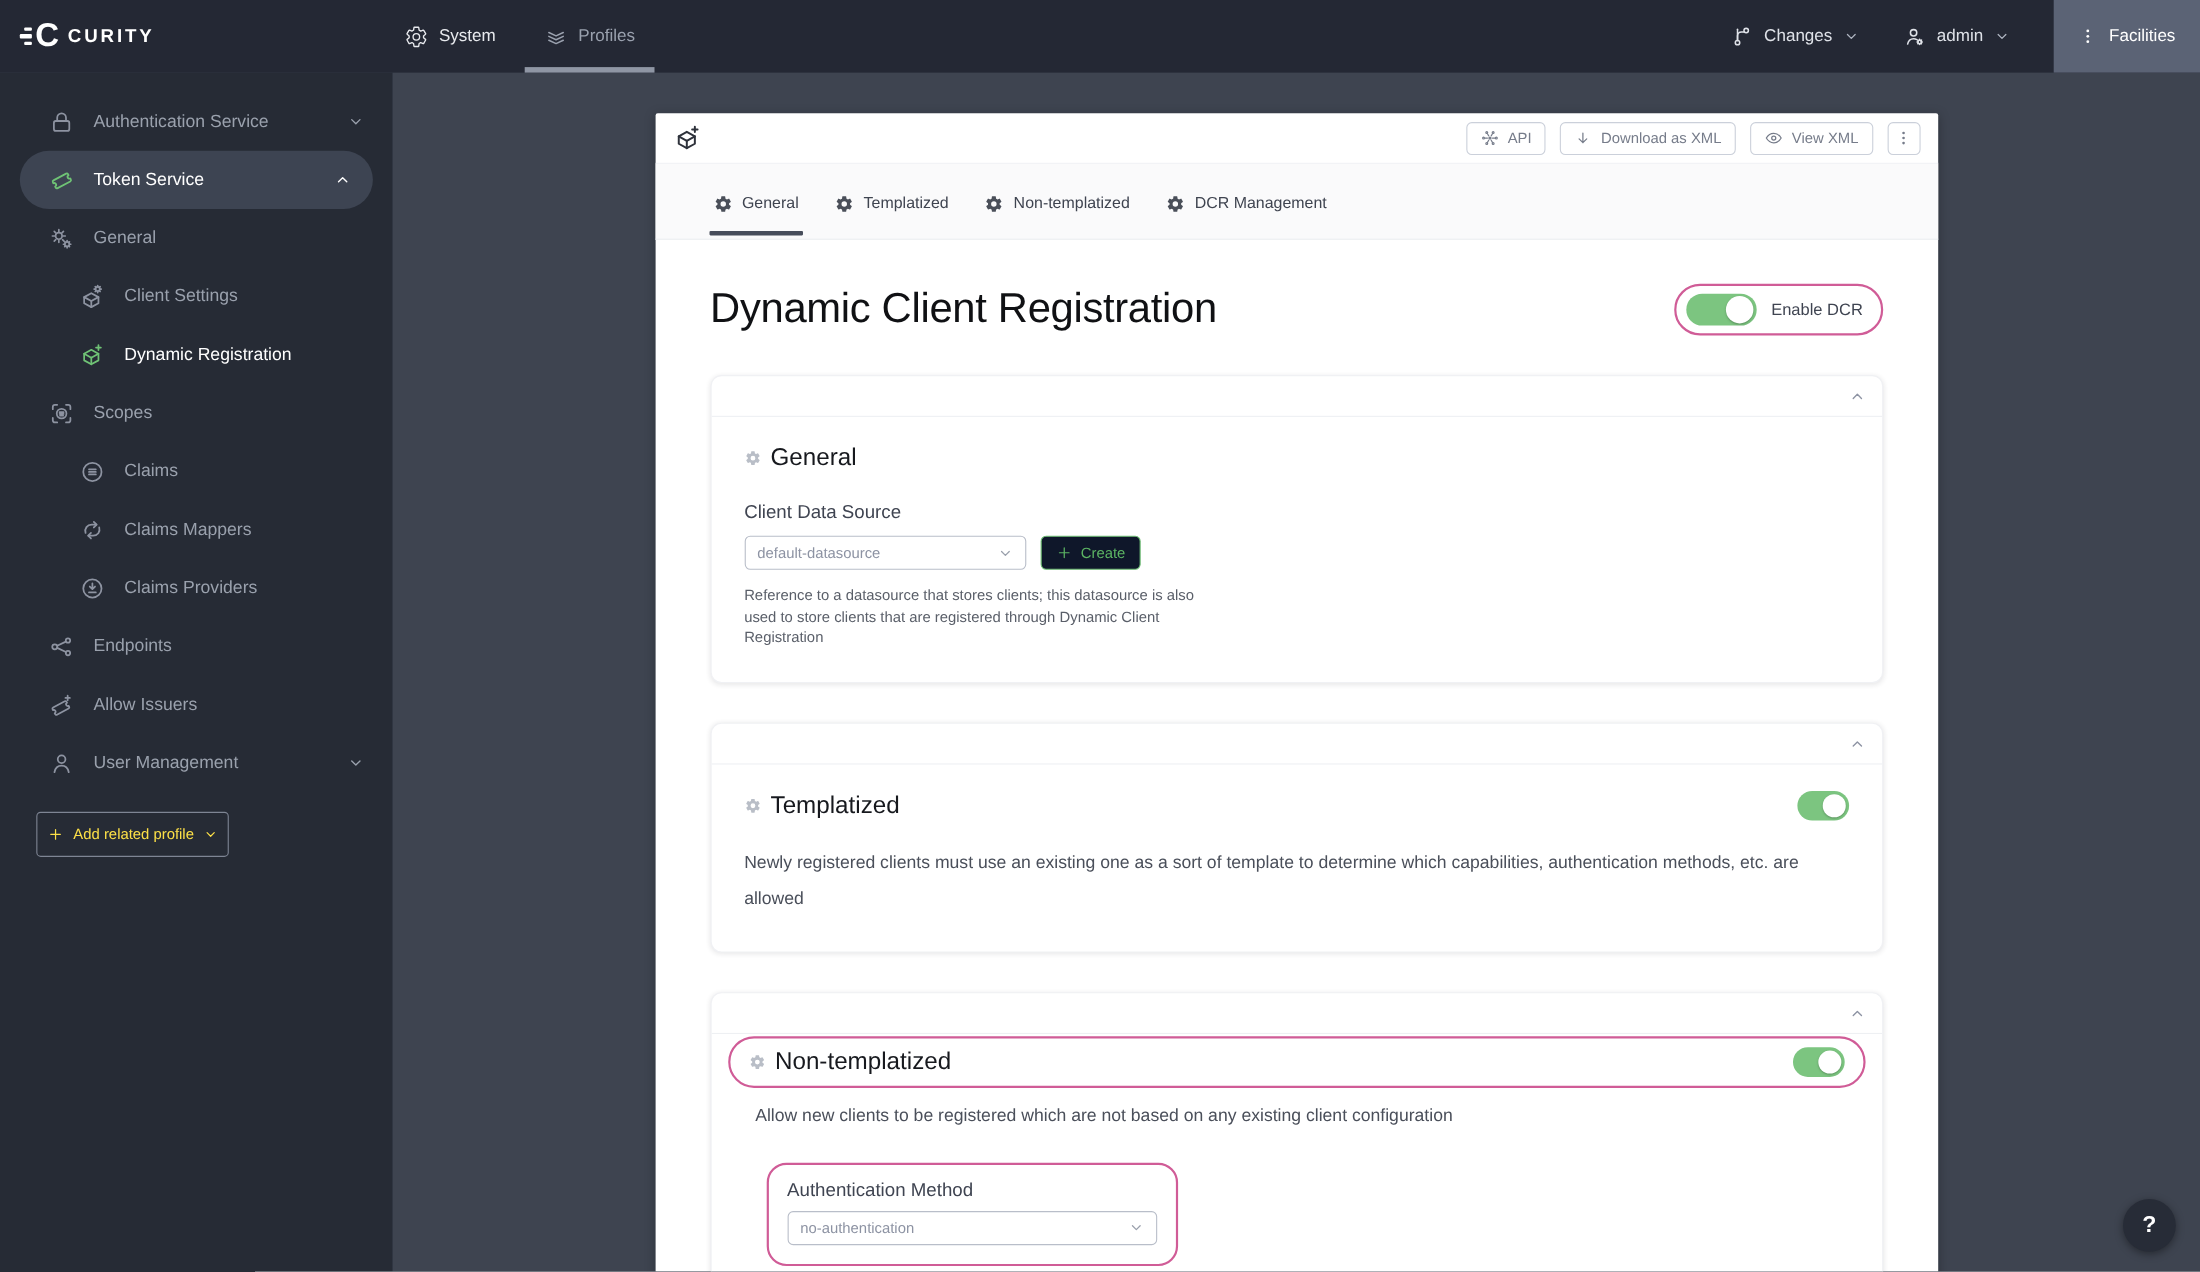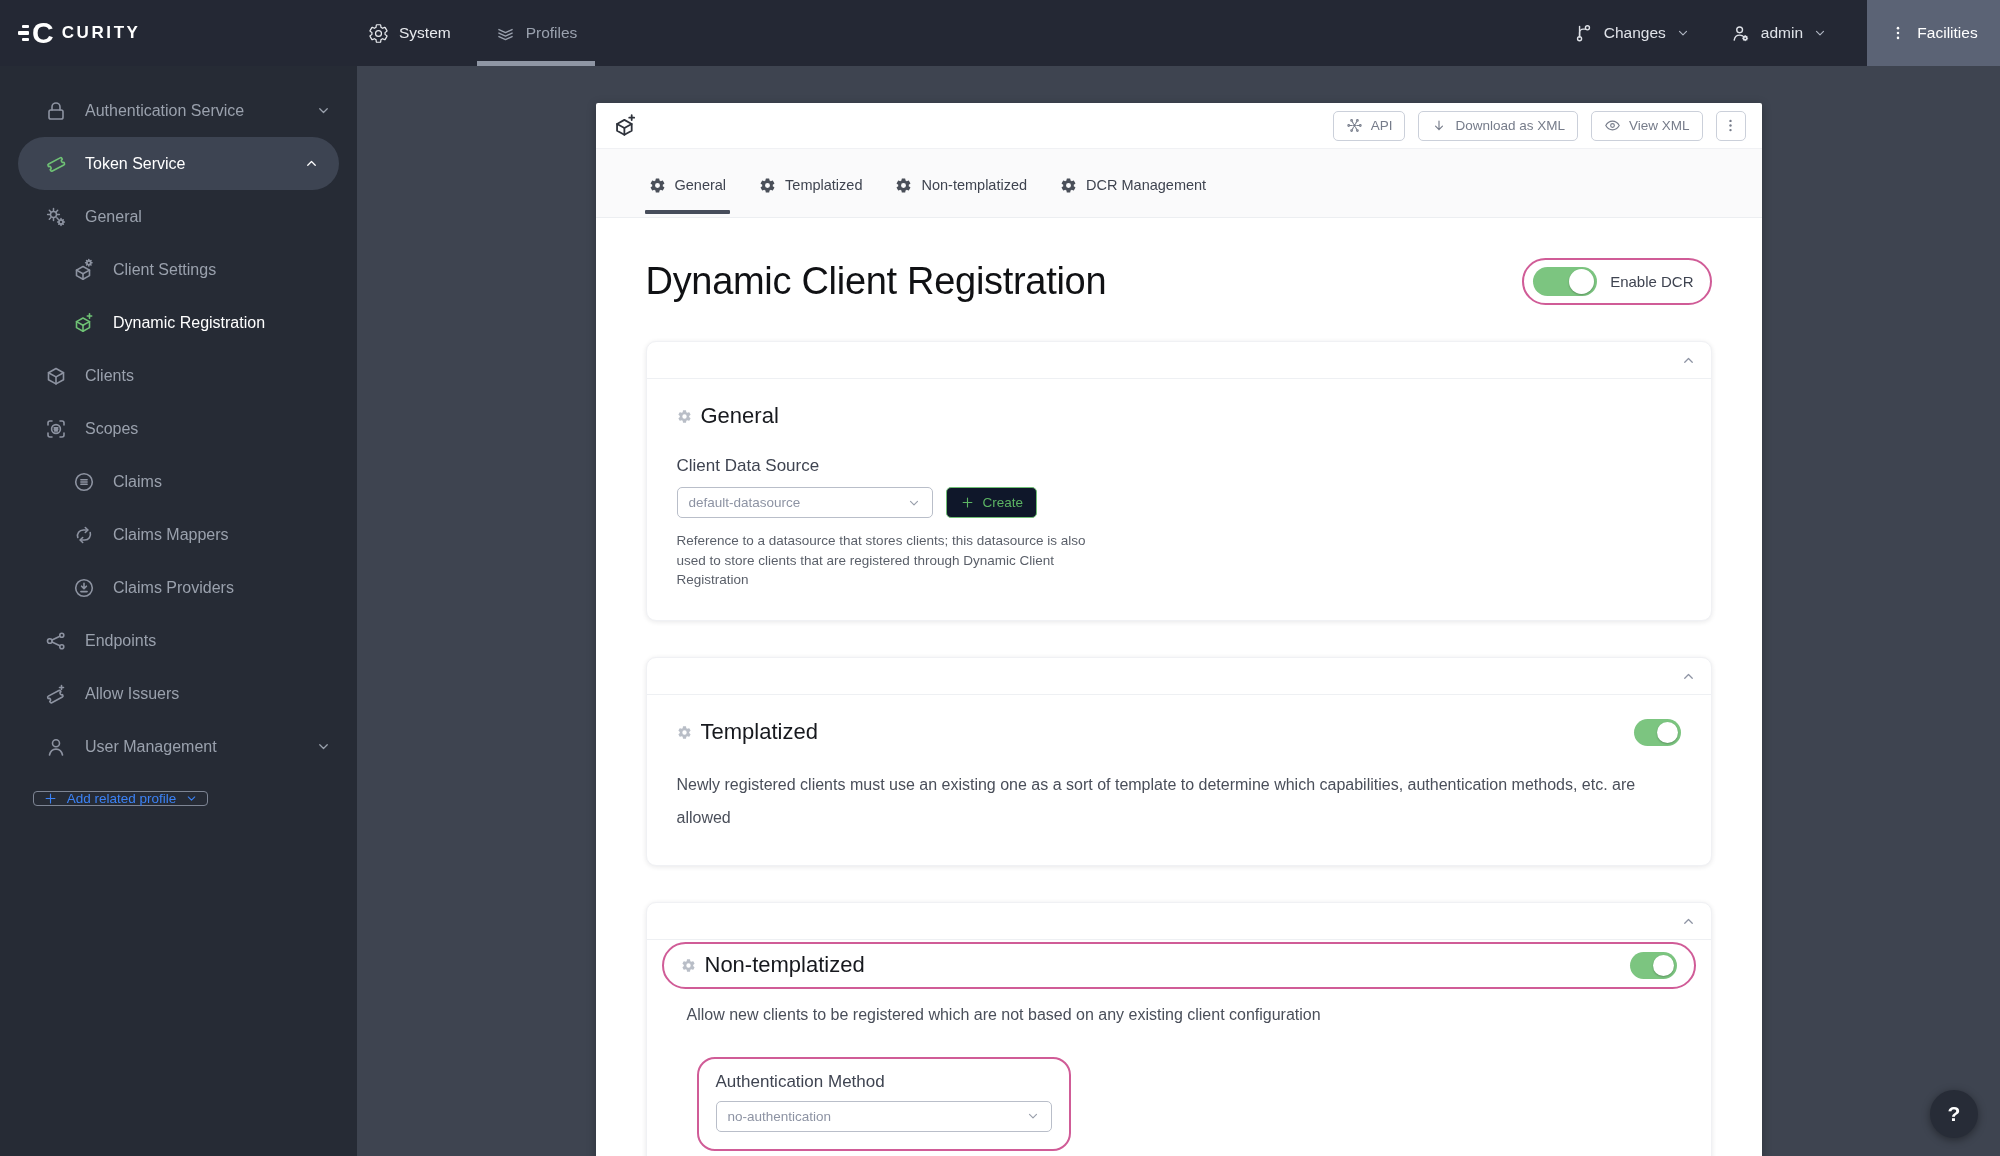--- a/index.html
+++ b/index.html
@@ -29,21 +29,21 @@
   .s-item { display:flex; align-items:center; height:53px; padding:0 26px 0 44px; color:#9aa1ad; font-size:16px; cursor:pointer; }
   .s-item .s-ic { width:24px; height:24px; margin-right:17px; color:#8d93a1; }
   .s-item .lbl { white-space:nowrap; }
   .s-item .chev { margin-left:auto; color:#9aa1ad; }
   .s-item.lvl1 { padding-left:72px; }
   .s-item.active-leaf { color:#ffffff; }
   .s-item.active-leaf .s-ic { color:#6fc275; }
   .s-pill { margin:0 18px; border-radius:27px; background:#3d4452; color:#fff; padding-left:26px; padding-right:20px; }
   .s-pill .s-ic { color:#6fc275; }
   .s-pill .chev { color:#fff; }
-  .add-profile { margin:18px 0 0 33px; width:175px; height:15px; border:1px solid #7e8594; border-radius:4px; background:transparent; color:#3b82f6; font-size:13.5px; display:inline-flex; align-items:center; justify-content:center; gap:9px; cursor:pointer; font-family:inherit; }
+  .add-profile { margin:18px 0 0 33px; width:175px; height:41px; border:1px solid #7e8594; border-radius:4px; background:transparent; color:#fde047; font-size:13.5px; display:inline-flex; align-items:center; justify-content:center; gap:9px; cursor:pointer; font-family:inherit; }
 
   
   .main { position:absolute; left:357px; top:66px; right:0; bottom:0; background:#3e4450; overflow:hidden; }
   .panel { width:1166px; margin:37px auto 0; background:#fff; border-radius:2px; min-height:1200px; box-shadow:0 2px 10px rgba(0,0,0,.25); }
   .panel-header { height:46px; display:flex; align-items:center; padding:0 16px; border-bottom:1px solid #f0f1f4; }
   .ph-icon { color:#2e323b; }
   .ph-actions { margin-left:auto; display:flex; gap:13px; }
   .hbtn { height:30px; border:1px solid #cbd0da; border-radius:5px; background:#fff; color:#767c8a; font-size:13.5px; padding:0 12px; display:flex; align-items:center; gap:8px; cursor:pointer; font-family:inherit; }
   .hbtn.square { width:30px; padding:0; justify-content:center; }
 
@@ -301,26 +301,20 @@
     <svg class="ic s-ic">
         <use href="#i-cube-gear"></use>
       </svg>
     <span class="lbl">Client Settings</span>
   </div>
   <div class="s-item lvl1 active-leaf">
     <svg class="ic s-ic">
         <use href="#i-cube-plus"></use>
       </svg>
     <span class="lbl">Dynamic Registration</span>
-  </div>
-  <div class="s-item">
-    <svg class="ic s-ic">
-        <use href="#i-cube"></use>
-      </svg>
-    <span class="lbl">Clients</span>
   </div>
   <div class="s-item">
     <svg class="ic s-ic">
         <use href="#i-scan-list"></use>
       </svg>
     <span class="lbl">Scopes</span>
   </div>
   <div class="s-item lvl1">
     <svg class="ic s-ic">
         <use href="#i-circle-list"></use>

